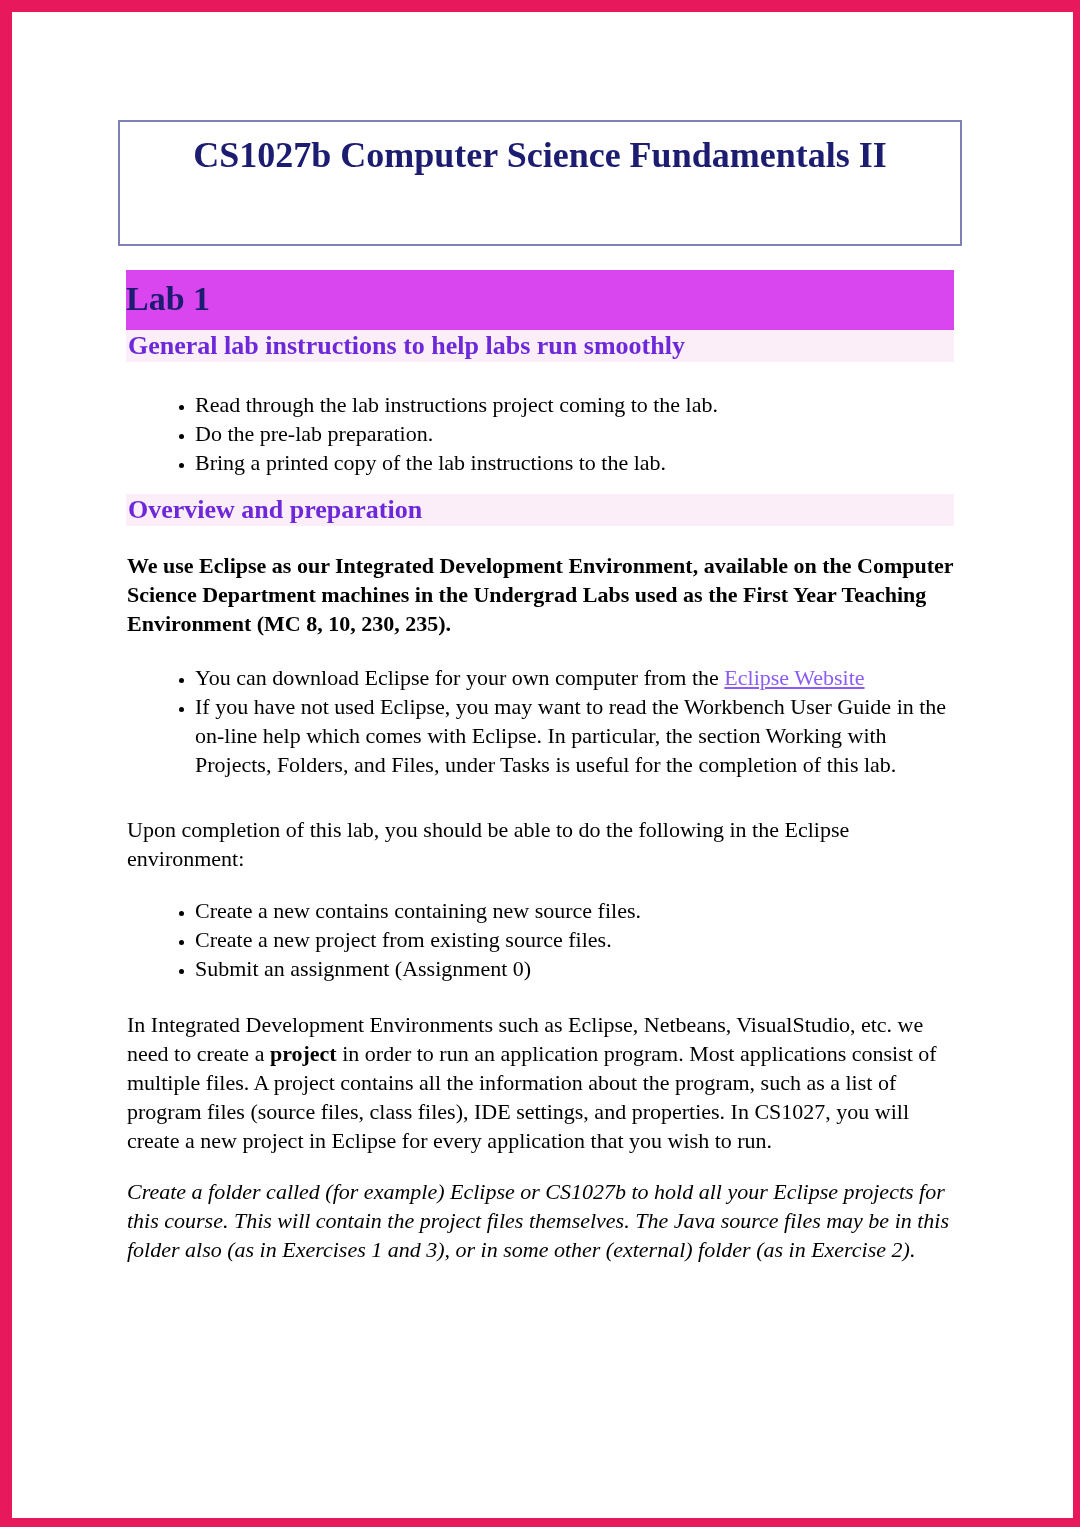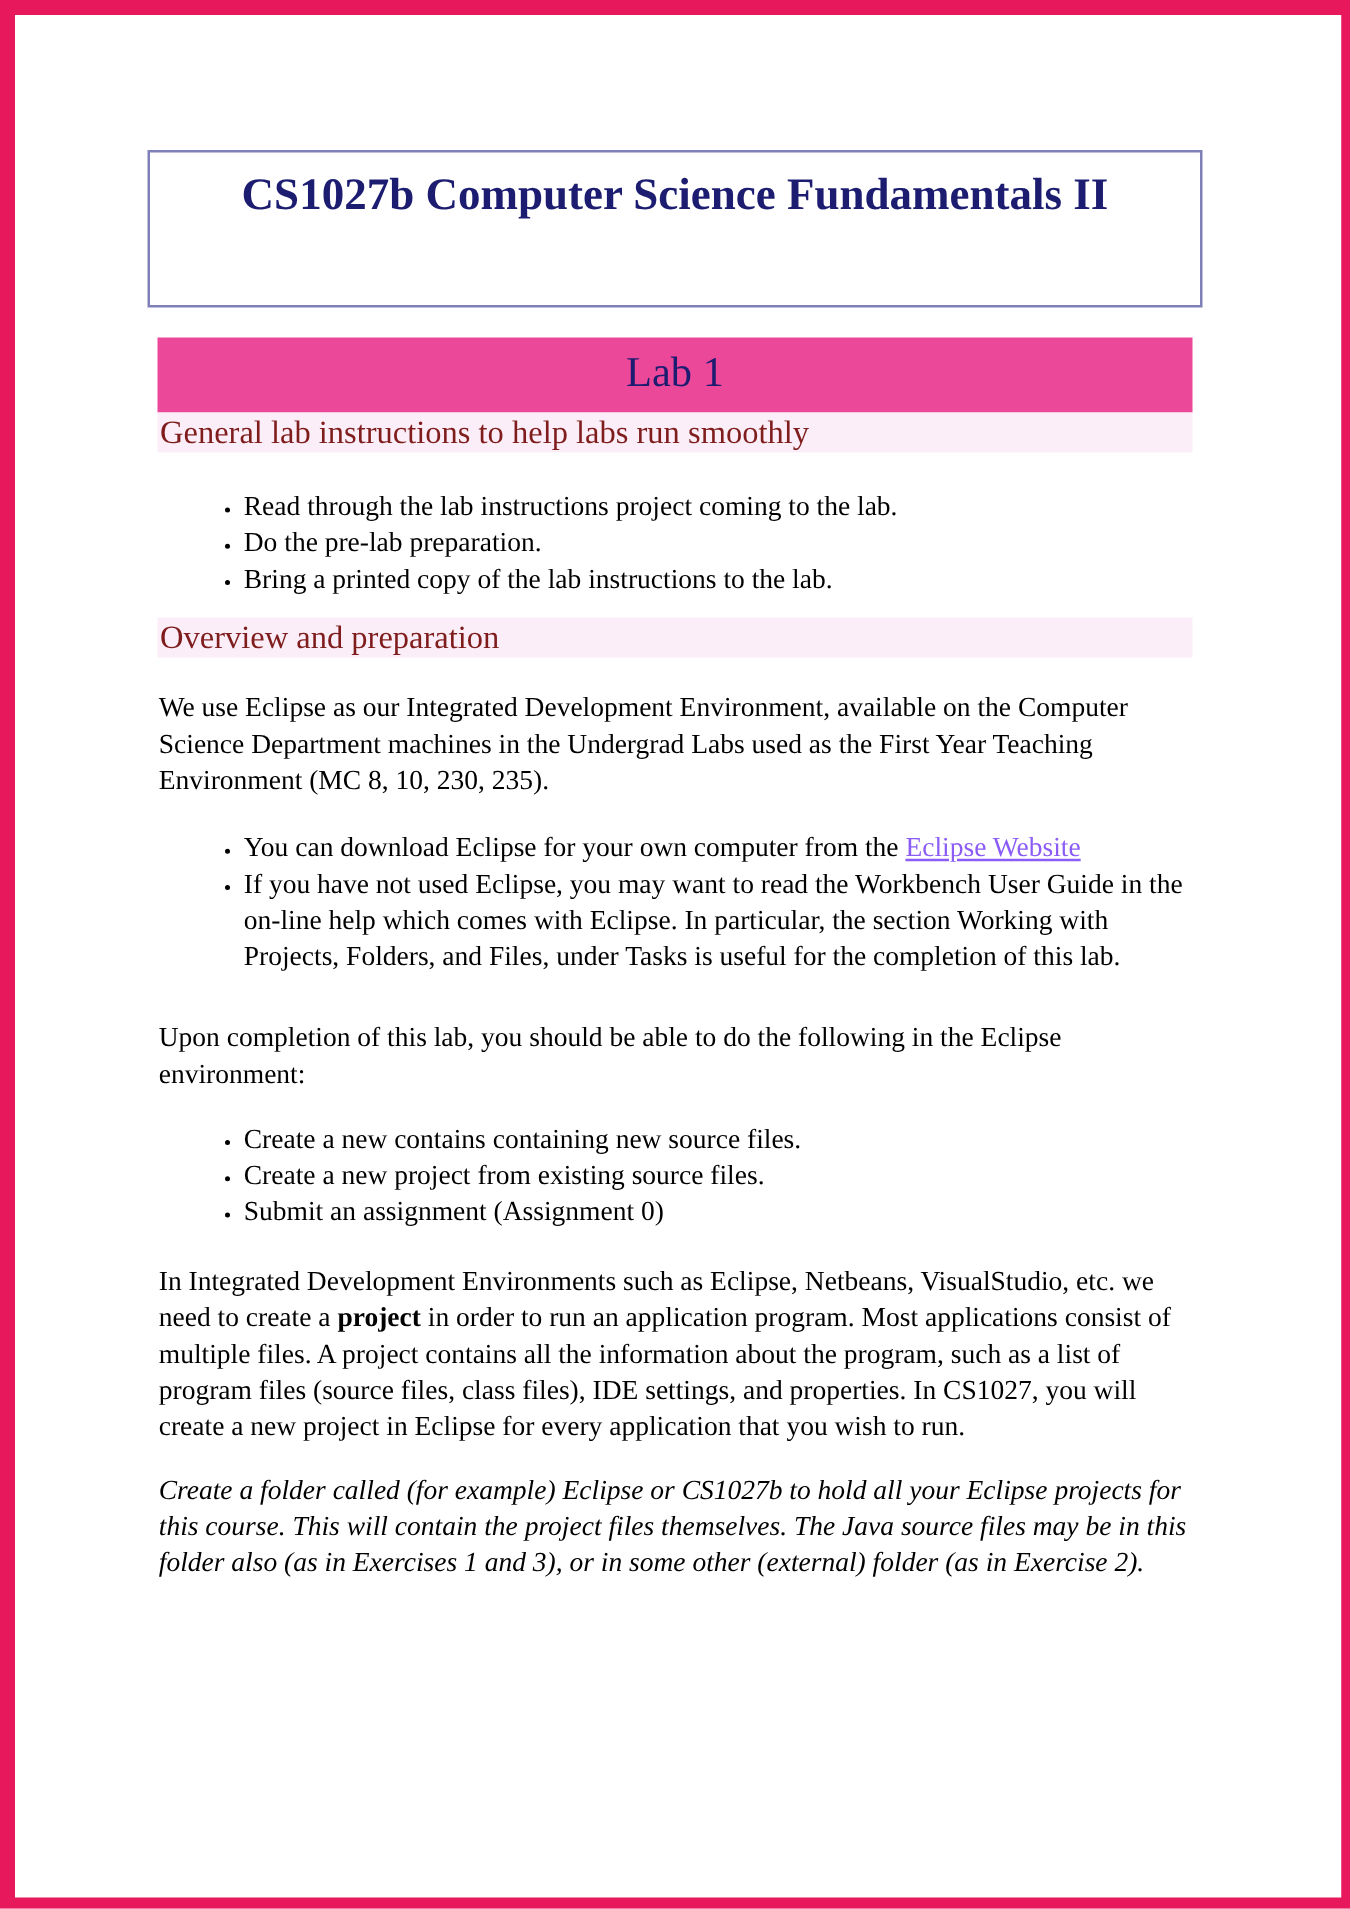--- a/index.html
+++ b/index.html
@@ -25,36 +25,36 @@
     font-size:36px;
     line-height:50px;
     padding:8px 26px 14px 26px;
     color:#1C1C70;
     min-height:126px;
   }
   .lab-banner {
     margin:24px 0 0 114px;
     width:828px;
     height:60px;
-    background:#ec4899;
+    background:#d946ef;
     color:#1C1C70;
-    font-weight:normal;
+    font-weight:bold;
     font-size:34px;
     line-height:58px;
-    text-align:center;
+    text-align:left;
   }
   .section-strip {
     margin-left:114px;
     width:828px;
     box-sizing:border-box;
     height:32px;
     line-height:32px;
     background:#FBEEF8;
-    color:#7f1d1d;
-    font-weight:normal;
+    color:#6d28d9;
+    font-weight:bold;
     font-size:26px;
     padding-left:2px;
     white-space:nowrap;
   }
   .para {
     margin-left:115px;
     width:828px;
     font-size:22px;
     line-height:29px;
   }
@@ -91,21 +91,21 @@
   <ul class="blist" style="margin-top:28px; margin-bottom:0;">
     <li>Read through the lab instructions project coming to the lab.</li>
     <li>Do the pre-lab preparation.</li>
     <li>Bring a printed copy of the lab instructions to the lab.</li>
   </ul>
 
   <div class="section-strip" style="margin-top:17px;">
     <span>Overview and preparation</span>
   </div>
 
-  <div class="para" style="margin-top:25px;">
+  <div class="para" style="margin-top:25px;font-weight:bold;">
     <span>We use Eclipse as our Integrated Development Environment, available on the Computer Science Department machines in the Undergrad Labs used as the First Year Teaching Environment (MC 8, 10, 230, 235).</span>
   </div>
 
   <ul class="blist" style="margin-top:25px; margin-bottom:0;">
     <li><span>You can download Eclipse for your own computer from the </span><a class="doc-link" href="#">Eclipse Website</a></li>
     <li>If you have not used Eclipse, you may want to read the Workbench User Guide in the on-line help which comes with Eclipse. In particular, the section Working with Projects, Folders, and Files, under Tasks is useful for the completion of this lab.</li>
   </ul>
 
   <div class="para" style="margin-top:36px;">
     <span>Upon completion of this lab, you should be able to do the following in the Eclipse environment:</span>

